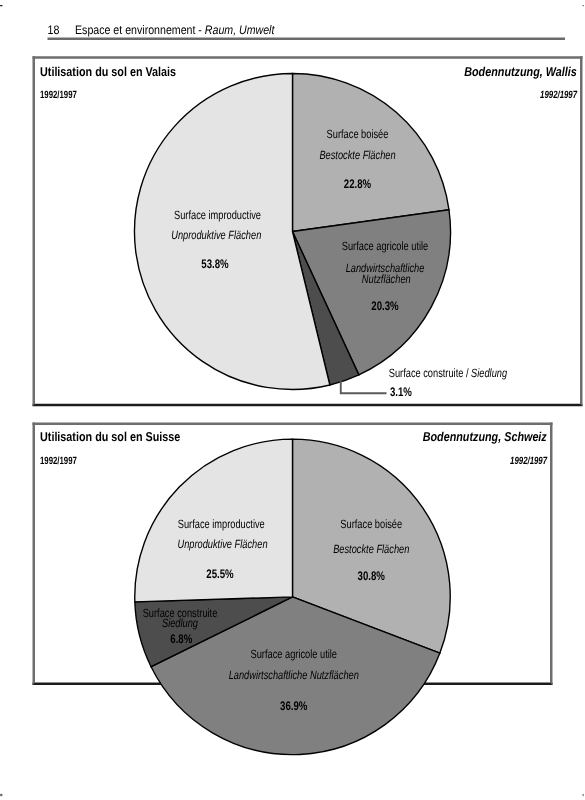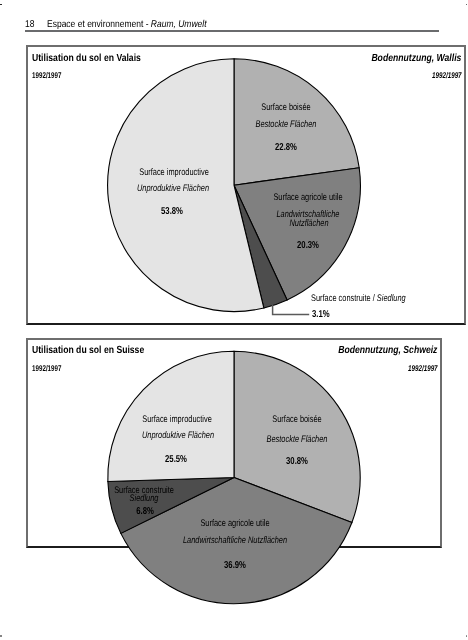--- a/index.html
+++ b/index.html
@@ -15,21 +15,21 @@
   .page { position:relative; width:468px; height:640px; overflow:hidden; }
 
   
   .regmark { position:absolute; }
   #reg-tl { left:0px;     top:3.6px;   width:2.3px; height:1.6px; background:#101010; border-radius:0.8px; }
   #reg-tr { left:465.7px; top:3.7px;   width:1.7px; height:1.5px; background:#3a3a3a; border-radius:0.7px; }
   #reg-bl { left:0px;     top:634.7px; width:2.2px; height:2.3px; background:#6d6d6d; border-radius:0.8px; }
   #reg-br { left:465.9px; top:634.7px; width:1.2px; height:2.6px; background:#7a7a7a; border-radius:0.5px; }
 
   
-  .runhead { position:absolute; left:24px; top:19.6px; width:414px; height:16px; }
+  .runhead { position:absolute; left:37px; top:19.6px; width:414px; height:16px; }
   .runhead .pageno { position:absolute; left:0.6px; top:0px; font-size:9.9px; line-height:10px;
                      transform:scaleX(0.86); transform-origin:0 0; }
   .runhead .sect   { position:absolute; left:23.3px; top:0px; font-size:9.9px; line-height:10px; white-space:nowrap;
                      transform:scaleX(0.86); transform-origin:0 0; }
   .runhead .sect i { font-style:italic; }
   .runhead .rule   { position:absolute; left:0.8px; top:10.5px; width:413.8px; height:1.9px; background:#6a6b6d; }
 
   
   .frame { position:absolute; left:25.5px; border:2px solid #6e6e6e; border-bottom-color:#1c1c1c; background:#ffffff; box-sizing:border-box; }
   #frame1 { top:45px;  width:440px; height:280px; }

